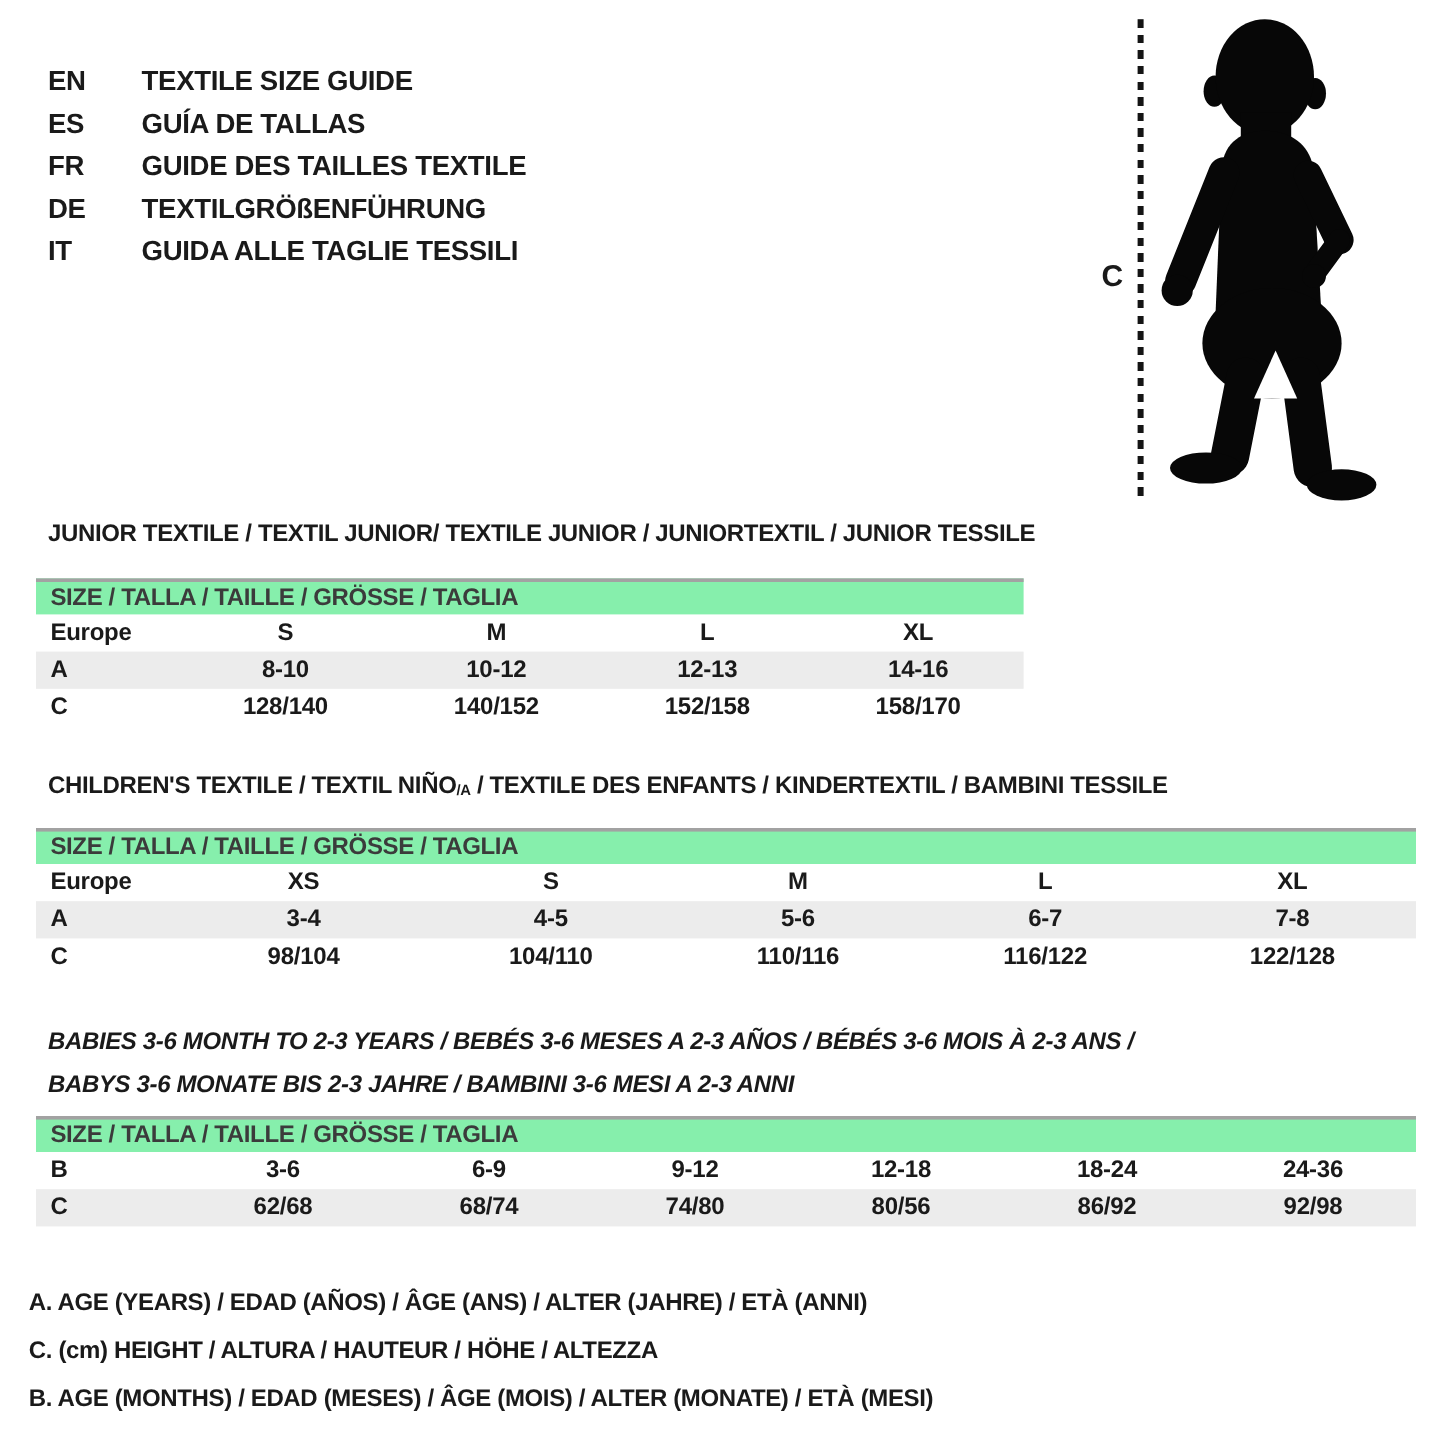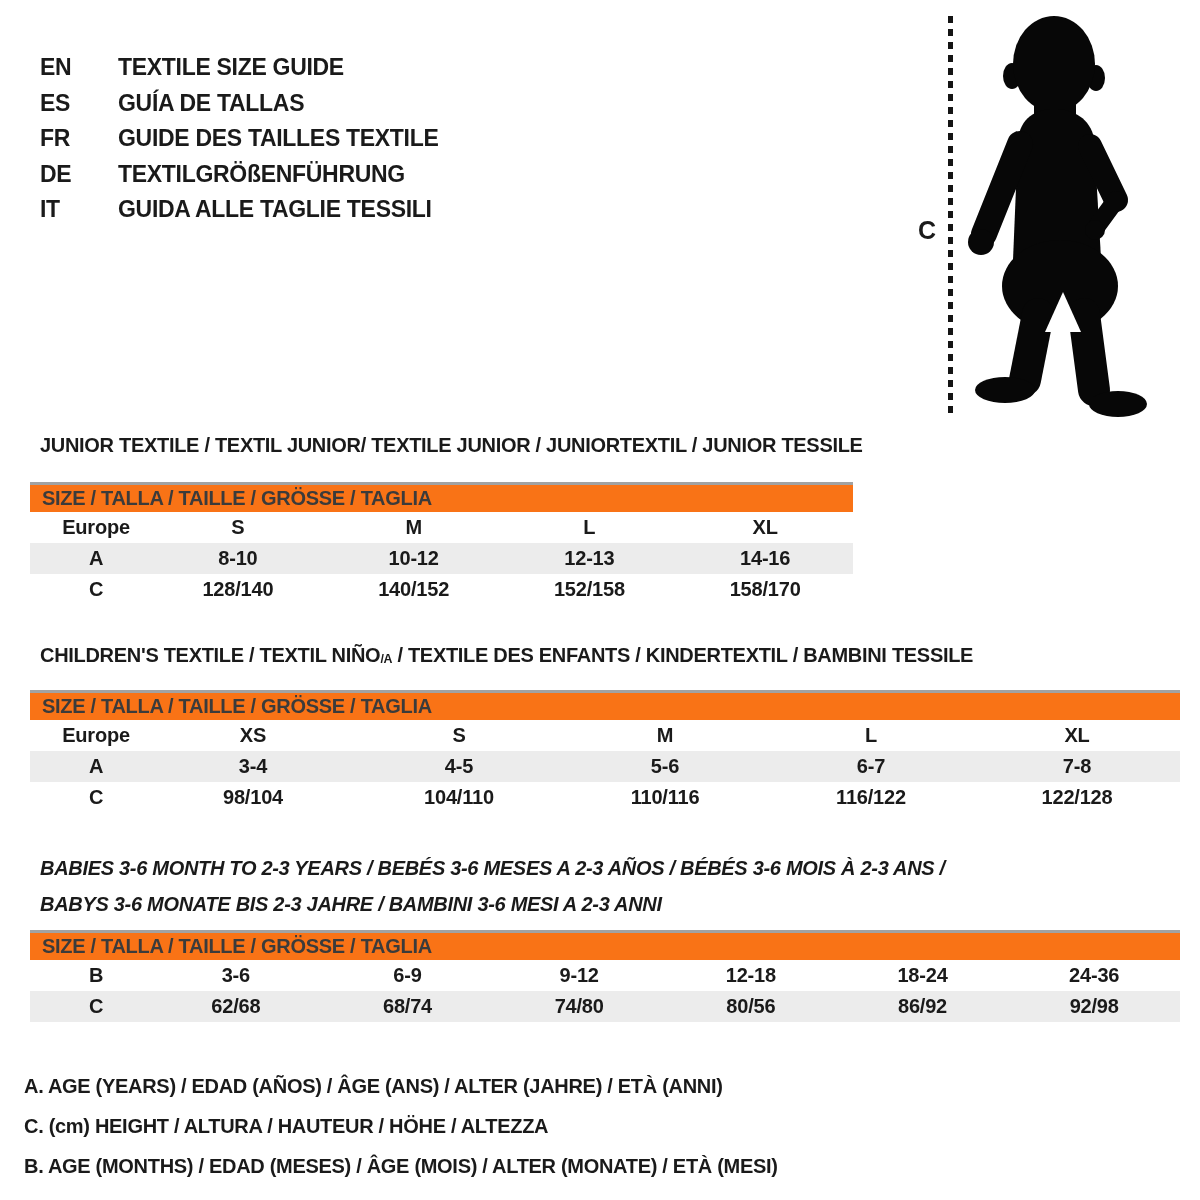--- a/index.html
+++ b/index.html
@@ -24,27 +24,27 @@
   .figure{position:absolute;left:958px;top:12px;width:192px;height:410px;}
 
   
   .section-heading{position:absolute;left:40px;font-size:20px;font-weight:bold;letter-spacing:-0.3px;white-space:nowrap;}
   .sub{font-size:0.62em;vertical-align:-0.12em;}
   .two-line{line-height:36px;}
 
   
   .tbl{position:absolute;left:30px;}
   .tbl .bar{
-    background:#f97316;border-top:3px solid #a2a2a2;
+    background:#86efac;border-top:3px solid #a2a2a2;
     height:27px;line-height:26px;padding-left:12px;
     color:#3b3b3b;font-size:20px;font-weight:bold;letter-spacing:-0.3px;
   }
   .tbl .trow{display:grid;height:31px;line-height:31px;font-size:20px;font-weight:bold;letter-spacing:-0.2px;}
   .tbl .trow > div{text-align:center;}
-  .tbl .trow > div:first-child{text-align:center;padding-left:12px;}
+  .tbl .trow > div:first-child{text-align:left;padding-left:12px;}
   .tbl .alt{background:#ececec;}
   .tbl-junior{width:823px;}
   .tbl-junior .trow{grid-template-columns:120px repeat(4,1fr);}
   .tbl-children{width:1150px;}
   .tbl-children .trow{grid-template-columns:120px repeat(5,1fr);}
   .tbl-babies{width:1150px;}
   .tbl-babies .trow{grid-template-columns:120px repeat(6,1fr);}
 
   
   .legend{position:absolute;left:24px;top:1066px;font-size:20px;font-weight:bold;line-height:40px;letter-spacing:-0.3px;}

